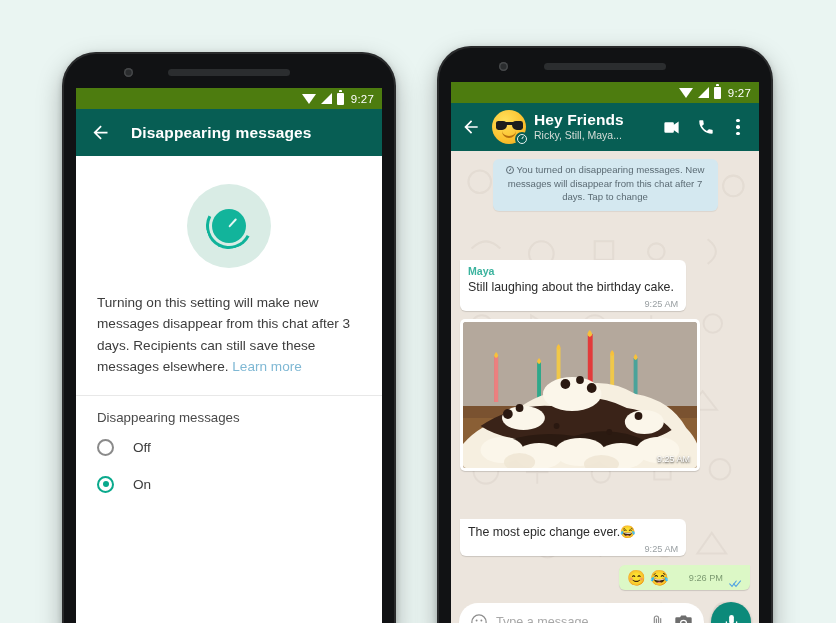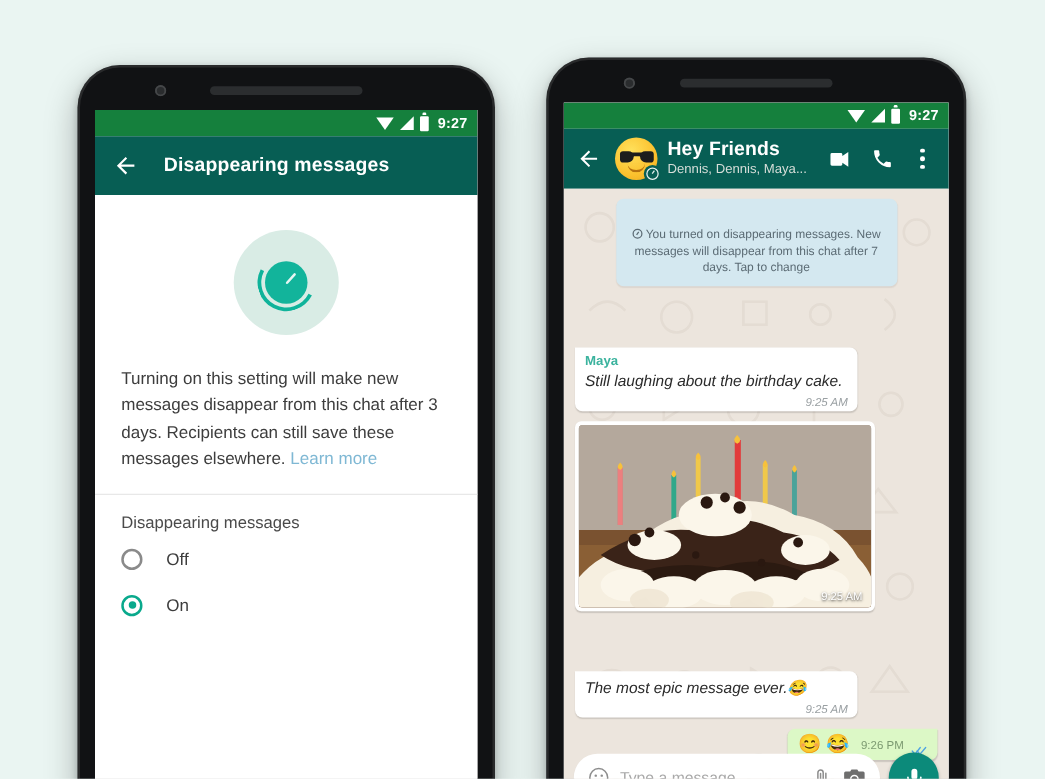--- a/index.html
+++ b/index.html
@@ -43,23 +43,23 @@
   }
 
   .screen {
     position: absolute; left: 14px; right: 14px; top: 36px; bottom: 0;
     background: #fff; overflow: hidden;
   }
   .phone-right .screen { left: 14px; right: 14px; }
 
   
   .statusbar {
-    height: 21px; background: #15803d;
+    height: 21px; background: #4d7c0f;
     display: flex; align-items: center; justify-content: flex-end;
-    padding-right: 8px; gap: 5px; font-weight: bold;
+    padding-right: 8px; gap: 5px;
   }
   .st-wifi {
     width: 0; height: 0;
     border-left: 7px solid transparent; border-right: 7px solid transparent;
     border-top: 10px solid #fff;
   }
   .st-sig {
     width: 0; height: 0;
     border-left: 11px solid transparent; border-bottom: 11px solid #fff;
   }
@@ -177,21 +177,21 @@
     position:absolute; left:0; right:0; top:69px; bottom:0;
     background:#ece5dd; overflow:hidden;
   }
   .chat-doodle {
     position:absolute; inset:0; opacity:.055; pointer-events:none;
   }
   .chat-scroll { position:absolute; inset:0; padding: 8px 9px 0; }
 
   .sysmsg {
     background:#d4e8f0; color:#5b6b74;
-    border-radius:6px; padding:22px 10px 7px;
+    border-radius:6px; padding:4px 10px 7px;
     font-size:9.6px; line-height:1.42; text-align:center;
     width: 225px; margin: 0 auto 9px;
     box-shadow: 0 1px 1px rgba(0,0,0,.07);
   }
   .sysmsg .sys-ico {
     display:inline-block; width:8px; height:8px; border-radius:50%;
     border:1.4px solid #5b6b74; position:relative; top:1px; margin-right:3px;
   }
   .sysmsg .sys-ico::after{
     content:''; position:absolute; left:2.1px; top:.9px;
@@ -204,21 +204,21 @@
     position:relative; display:inline-block; max-width: 78%; margin-top: 40px;
   }
   .bubble.in { border-top-left-radius: 0; }
   .row-in  { display:flex; margin-bottom:8px; }
   .row-out { display:flex; justify-content:flex-end; margin-top:9px; }
 
   .b-pad { padding:5px 8px 5px 8px; }
   .sender { font-size:10.6px; font-weight:bold; line-height:1.25; margin-bottom:1px; }
   .sender.maya  { color:#3bb39e; }
   .sender.ricky { color:#d8a23a; }
-  .btext { font-size:12.4px; color:#2b2b2b; line-height:1.3;font-style:italic; }
+  .btext { font-size:12.4px; color:#2b2b2b; line-height:1.3; }
   .btime {
     font-size:9.2px; color:#9aa0a3; float:right;
     margin: 4px 0 0 10px; white-space:nowrap;
   }
 
   .photo-bubble {
     background:#fff; border-radius:5px; padding:3px; width: 240px;
     box-shadow:0 1px 1px rgba(0,0,0,.15); position:relative;
     margin-bottom:8px;
   }
@@ -230,21 +230,21 @@
     position:absolute; right:7px; bottom:4px; font-size:9px; color:#fff;
     text-shadow:0 1px 2px rgba(0,0,0,.8); z-index:6;
   }
 
   .bubble-out {
     background:#dcf8c6; border-radius:6px; border-top-right-radius:0;
     box-shadow:0 1px 1px rgba(0,0,0,.14);
     padding:5px 8px; display:flex; align-items:center; gap:4px;
   }
   .out-emoji { font-size:15px; line-height:1; }
-  .out-time { font-size:9.2px; color:#7d9b72; margin-left:5px; }
+  .out-time { font-size:9.2px; color:#7d9b72; margin-left:16px; }
   .ticks { display:inline-block; width:13px; height:9px; margin-left:2px; position:relative; top:1px;}
 
   
   .inputbar {
     position:absolute; left:0; right:0; bottom:0; height:52px;
     display:flex; align-items:center; padding: 0 8px 8px; gap:7px;
   }
   .input-pill {
     flex:1; height:38px; background:#fff; border-radius:20px;
     display:flex; align-items:center; padding:0 11px; gap:8px;
@@ -353,21 +353,21 @@
             <div class="sg-r"></div>
           <div class="sg-mouth"></div>
         </div>
         <div class="avatar-badge">
           <div class="ring"></div>
         </div>
       </div>
 
       <div class="titles">
         <div class="chat-name">Hey Friends</div>
-        <div class="chat-sub">Dennis, Dennis, Maya...</div>
+        <div class="chat-sub">Ricky, Still, Maya...</div>
       </div>
 
       <div class="appbar-icons">
         <div class="ico">
           <svg viewBox="0 0 24 24" width="19" height="19">
               <path d="M15 8.5V7a1.5 1.5 0 0 0-1.5-1.5h-9A1.5 1.5 0 0 0 3 7v10a1.5 1.5 0 0 0 1.5 1.5h9A1.5 1.5 0 0 0 15 17v-1.5l6 4v-15z" fill="#fff"></path>
             </svg>
         </div>
         <div class="ico">
           <svg viewBox="0 0 24 24" width="18" height="18">
@@ -494,21 +494,21 @@
                   <circle cx="150" cy="110" r="3"></circle>
               </g>
             </svg>
             <div class="photo-time">9:25 AM</div>
           </div>
         </div>
 
         <div class="row-in">
           <div class="bubble in">
             <div class="b-pad">
-              <div class="btext"><span>The most epic message ever.😂</span><span class="btime">9:25 AM</span></div>
+              <div class="btext"><span>The most epic change ever.😂</span><span class="btime">9:25 AM</span></div>
             </div>
           </div>
         </div>
 
         <div class="row-out">
           <div class="bubble-out">
             <span class="out-emoji">😊</span>
             <span class="out-emoji">😂</span>
             <span class="out-time">9:26 PM</span>
             <span class="ticks">

